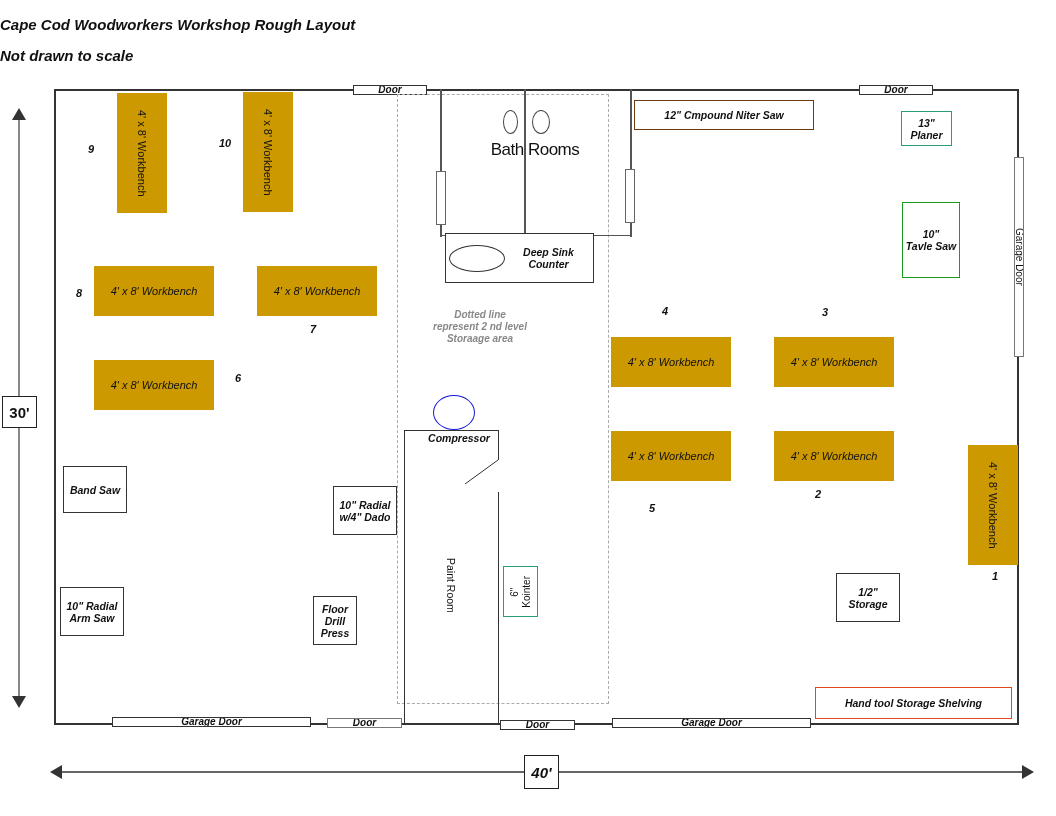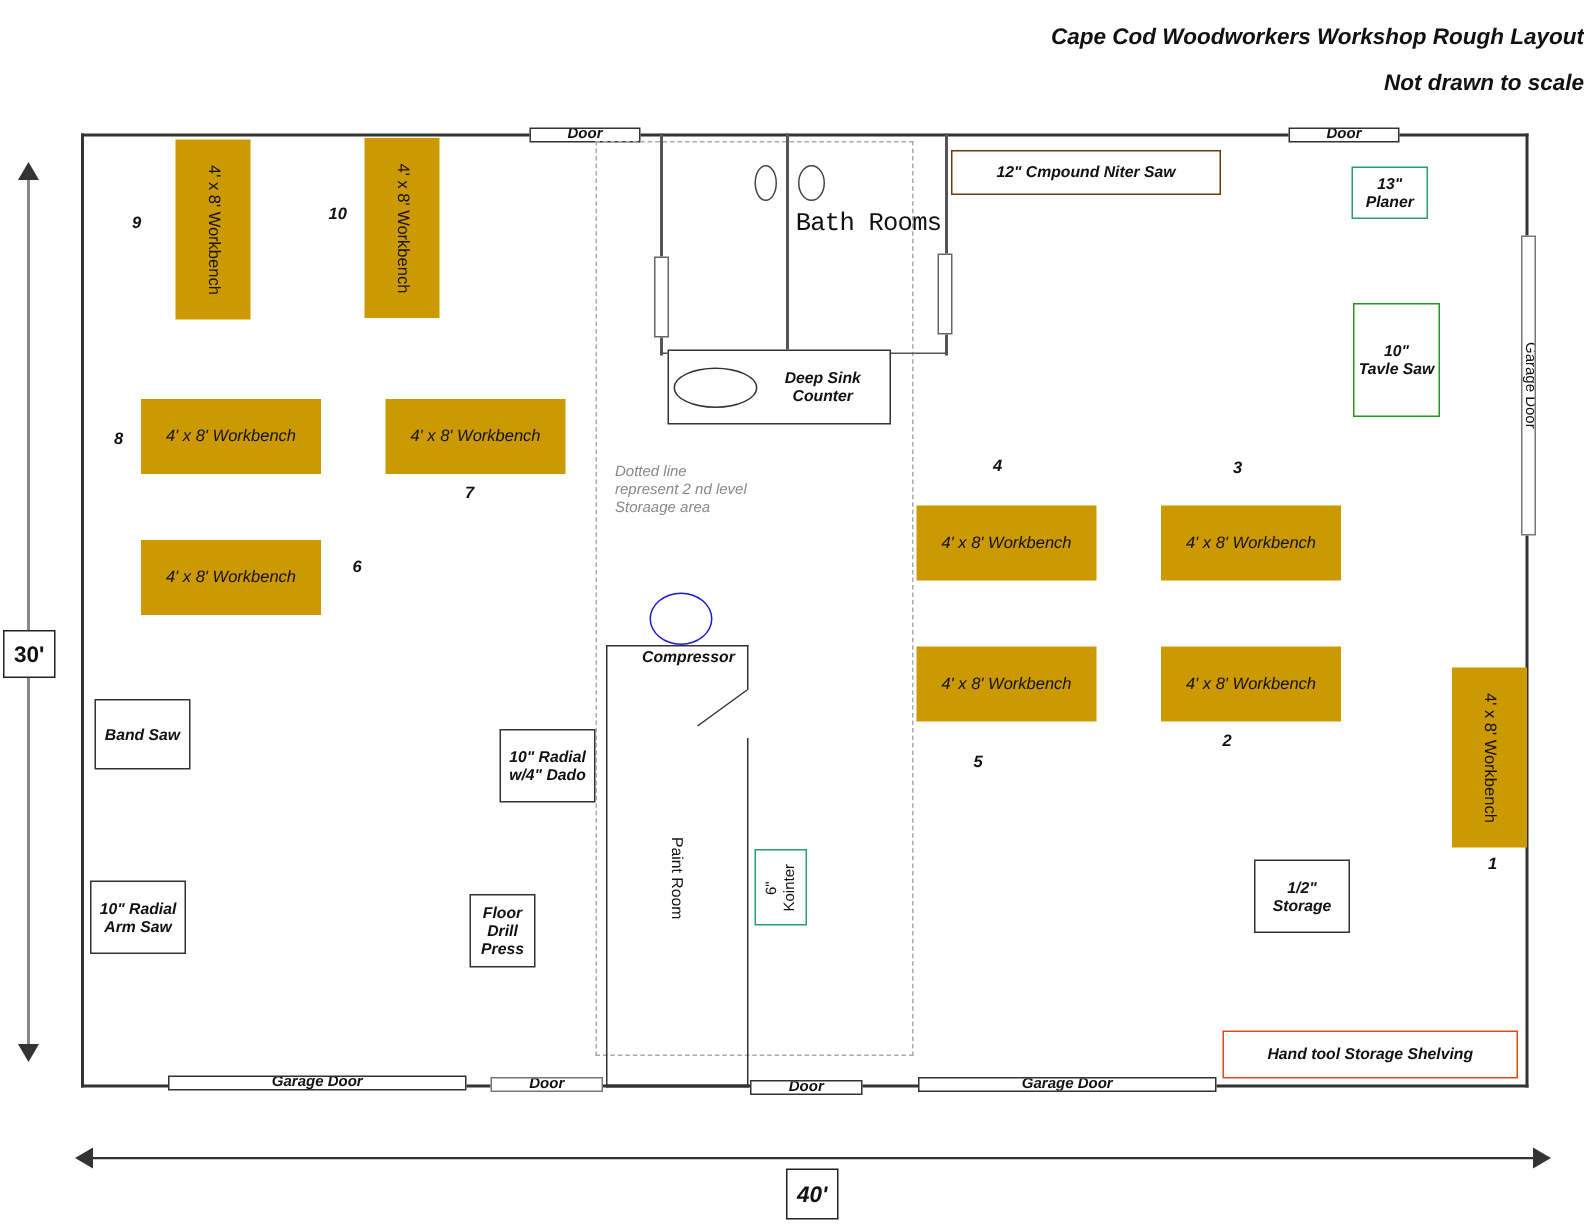--- a/index.html
+++ b/index.html
@@ -1,32 +1,32 @@
 <!DOCTYPE html>
 <html><head>
 <meta charset="utf-8">
 <style>
   html, body { margin: 0; padding: 0; background: #ffffff; }
   body { width: 1056px; height: 816px; position: relative; overflow: hidden;
          font-family: "Liberation Sans", sans-serif; color: #111; }
   .abs { position: absolute; box-sizing: border-box; }
-  .title { font-weight: bold; font-style: italic; font-size: 15px; text-align: right; width: 1056px; left: 0; }
+  .title { font-weight: bold; font-style: italic; font-size: 15px; text-align: left; width: 1056px; left: 0; }
   .wall { background: #333; }
   .wall-light { background: #555; }
   .bench { background: #cc9900; display: flex; align-items: center; justify-content: center;
            font-style: italic; font-size: 11px; color: #111; }
   .bench.vert span { writing-mode: vertical-rl; font-style: normal; font-size: 11px; }
   .machine { border: 1px solid #333; background: #fff; display: flex; align-items: center; justify-content: center;
              text-align: center; font-style: italic; font-weight: bold; font-size: 10.5px; line-height: 12px; color: #111; }
   .door { border: 1px solid #333; background: #fff; font-style: italic; font-weight: bold; font-size: 10px;
           display: flex; align-items: center; justify-content: center; line-height: 8px; overflow: hidden; }
   .num { font-style: italic; font-weight: bold; font-size: 11px; }
   .dim-box { border: 1px solid #222; background: #fff; font-weight: bold; font-size: 15px;
-             display: flex; align-items: center; justify-content: center; margin-top: 24px; }
-  .note { color: #888; font-style: italic; font-size: 10px; text-align: left; line-height: 12px; }
+             display: flex; align-items: center; justify-content: center; }
+  .note { color: #888; font-style: italic; font-size: 10px; text-align: center; line-height: 12px; font-weight: bold; }
 </style>
 </head>
 <body>
 
 <div class="abs title" style="top:16px;">Cape Cod Woodworkers Workshop Rough Layout</div>
 <div class="abs title" style="top:47px;">Not drawn to scale</div>
 
 <div class="abs wall" style="left:54px; top:89px; width:965px; height:2px;"></div>
 <div class="abs wall" style="left:54px; top:89px; width:2px; height:636px;"></div>
 <div class="abs wall" style="left:1017px; top:89px; width:2px; height:636px;"></div>
@@ -52,21 +52,21 @@
 </div>
 
 <div class="abs wall-light" style="left:440px; top:89px; width:2px; height:148px;"></div>
 <div class="abs wall-light" style="left:524px; top:89px; width:2px; height:148px;"></div>
 <div class="abs wall-light" style="left:630px; top:89px; width:2px; height:148px;"></div>
 <div class="abs wall-light" style="left:440px; top:235px; width:192px; height:1px;"></div>
 <div class="abs" style="left:436px; top:171px; width:10px; height:54px; border:1px solid #666; background:#fff;"></div>
 <div class="abs" style="left:625px; top:169px; width:10px; height:54px; border:1px solid #666; background:#fff;"></div>
 <div class="abs" style="left:503px; top:110px; width:15px; height:24px; border:1px solid #444; border-radius:50%;"></div>
 <div class="abs" style="left:532px; top:110px; width:18px; height:24px; border:1px solid #444; border-radius:50%;"></div>
-<div class="abs" style="left:480px; top:140px; width:110px; text-align:center; font-size:17px; font-family:Liberation Mono, monospace; letter-spacing:-0.5px;margin-left:44px;">Bath Rooms</div>
+<div class="abs" style="left:480px; top:140px; width:110px; text-align:center; font-size:17px; font-family:Liberation Sans, sans-serif; letter-spacing:-0.5px;">Bath Rooms</div>
 
 <div class="abs" style="left:445px; top:233px; width:149px; height:50px; border:1px solid #333; background:#fff;">
   <div class="abs" style="left:3px; top:11px; width:56px; height:27px; border:1px solid #333; border-radius:50%;"></div>
   <div class="abs" style="left:60px; top:12px; width:85px; text-align:center; font-style:italic; font-weight:bold; font-size:10.5px; line-height:12px;">
     <div>Deep  Sink</div>
     <div>Counter</div>
   </div>
 </div>
 
 <div class="abs" style="left:433px; top:395px; width:42px; height:35px; border:1.5px solid #1a1ad9; border-radius:50%;"></div>

